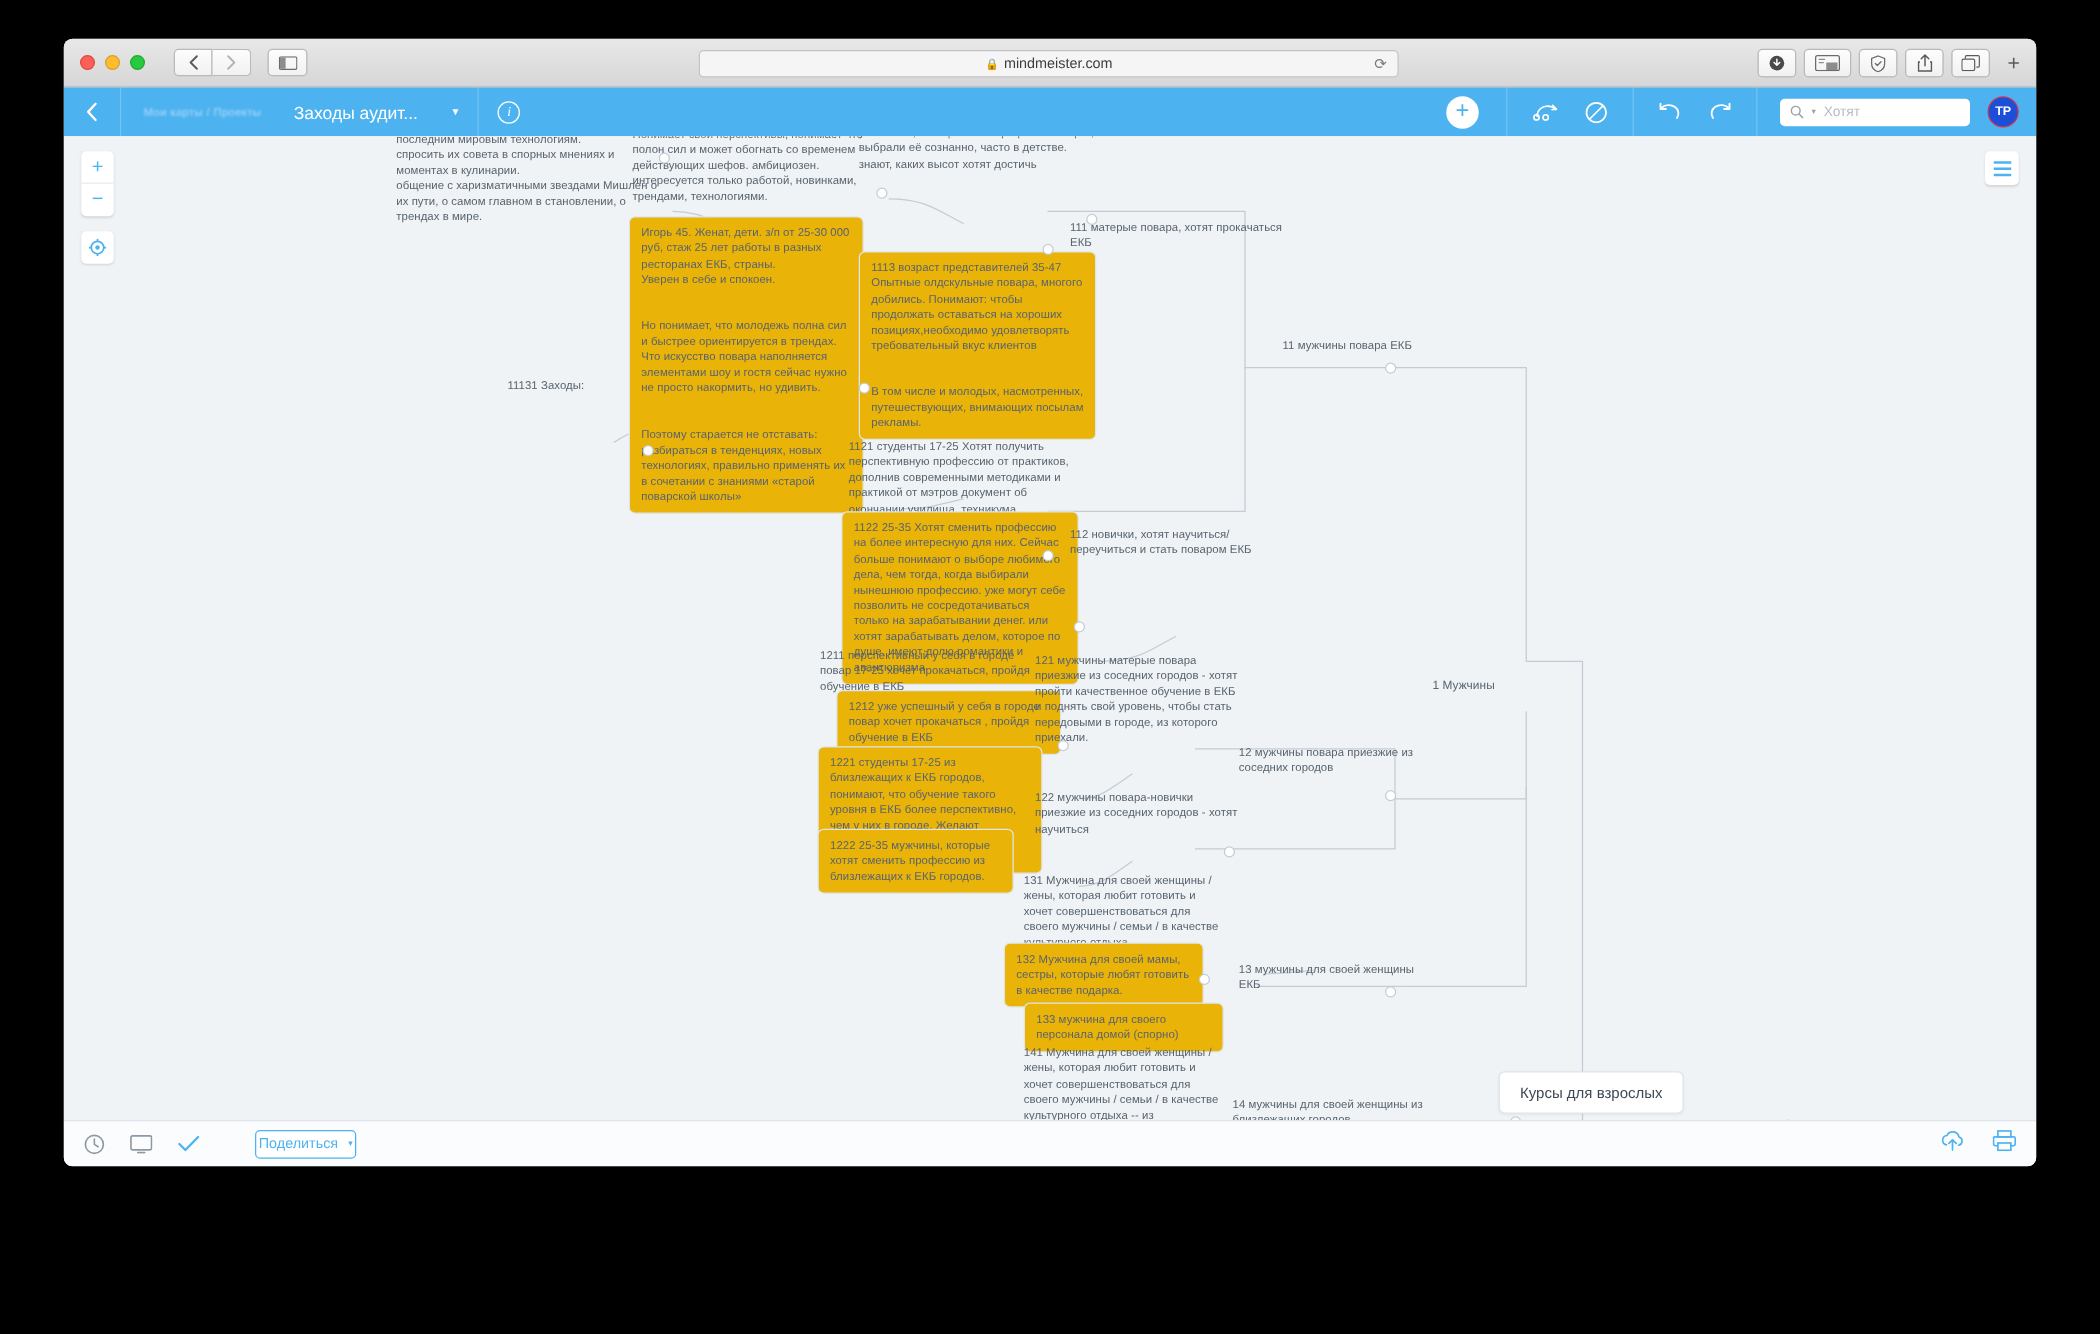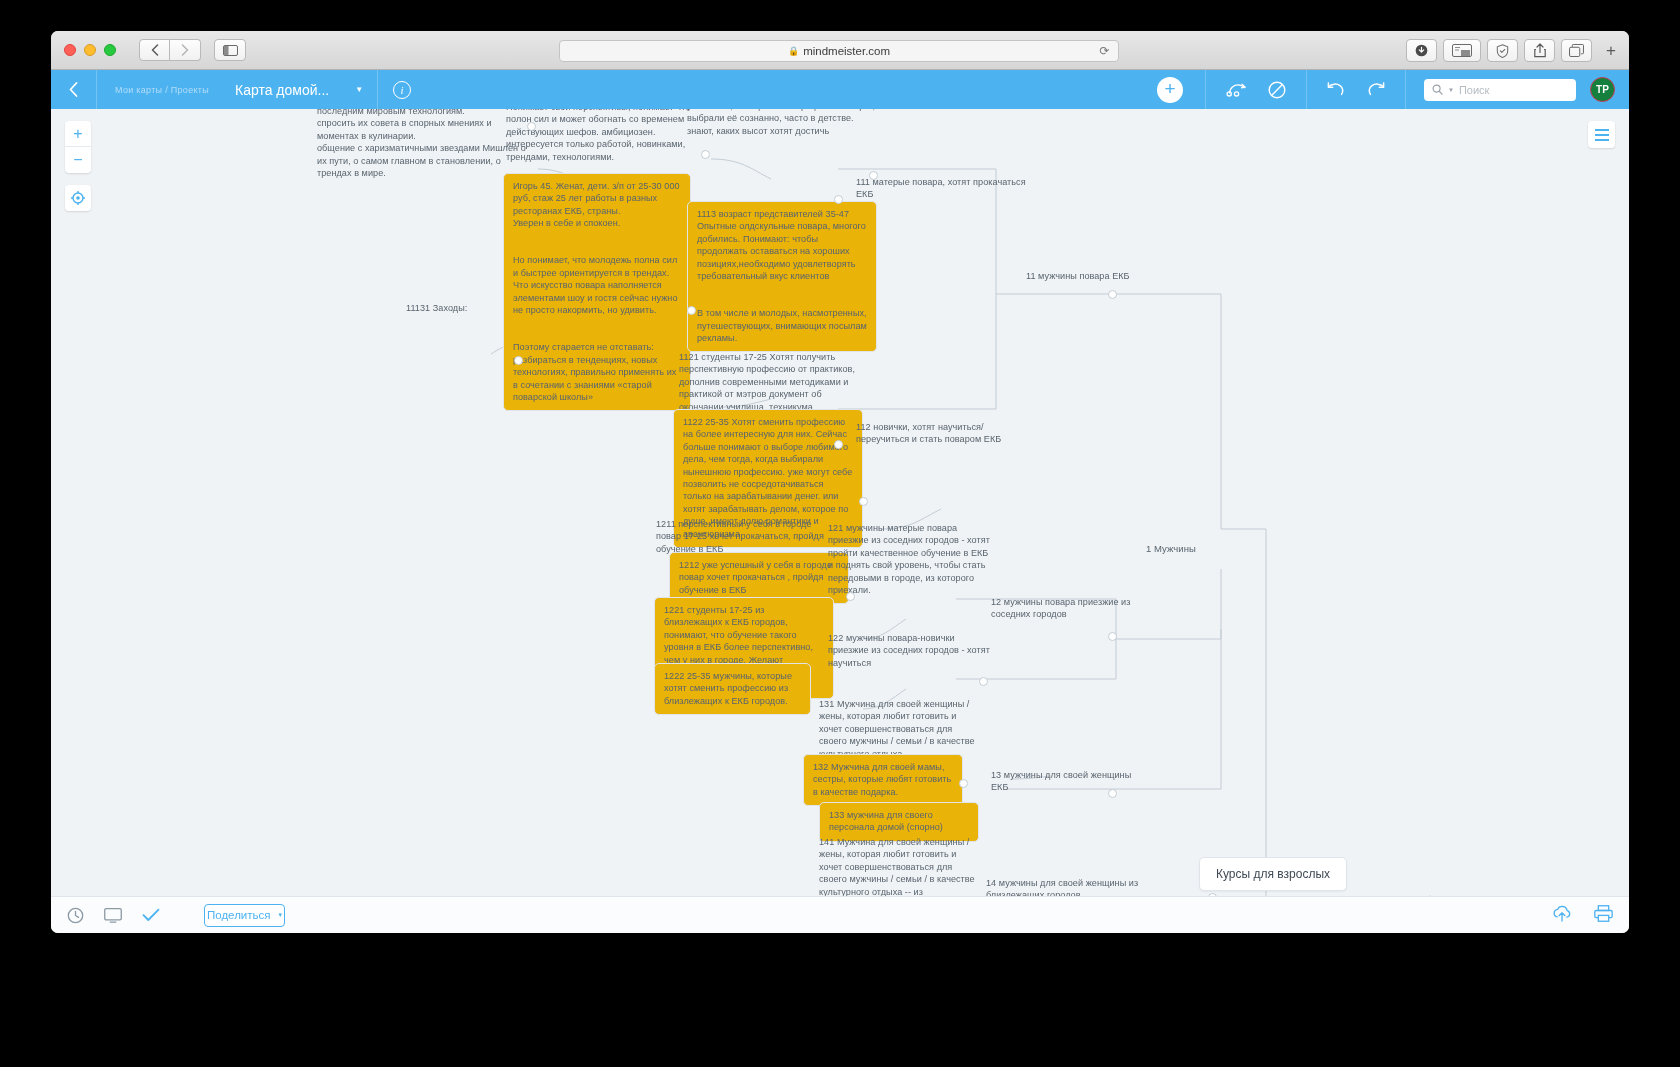--- a/index.html
+++ b/index.html
@@ -136,21 +136,21 @@
   }
   .mm-icon svg { display: block; }
   .mm-search {
     width: 152px; height: 22px; background: #fff; border-radius: 4px;
     display: flex; align-items: center; gap: 5px;
     padding: 0 8px; margin: 0 14px 0 18px;
     font-size: 11px; color: #b6bcc2;
   }
   .mm-avatar {
     width: 25px; height: 25px; border-radius: 50%;
-    background: #15803d; color: #fff; font-size: 10px; font-weight: bold;
+    background: #1d4ed8; color: #fff; font-size: 10px; font-weight: bold;
     display: flex; align-items: center; justify-content: center;
     margin-right: 14px;
     border: 1.5px solid #c93b55;
   }
 
   
   .canvas {
     position: relative;
     height: 787px;
     background: #eff3f6;
@@ -329,21 +329,21 @@
     </div>
 
     <div class="mm-header">
       <div class="mm-back">
         <svg width="9" height="15" viewBox="0 0 9 15">
             <path d="M7.5 1 1.5 7.5l6 6.5" stroke="#fff" stroke-width="1.8" fill="none" stroke-linecap="round" stroke-linejoin="round"></path>
           </svg>
       </div>
       <div class="mm-title-zone">
         <span class="mm-breadcrumb">Мои карты / Проекты</span>
-        <span class="mm-title">Карта домой...</span>
+        <span class="mm-title">Заходы аудит...</span>
         <span class="mm-caret">▼</span>
       </div>
       <div class="mm-info">
         <span class="circ">i</span>
       </div>
 
       <div class="mm-header-right">
         <div class="mm-add">+</div>
         <div class="mm-grp">
           <span class="mm-icon">
@@ -374,21 +374,21 @@
                 <path d="M16.6 1v4.2h-4.3" stroke="#fff" stroke-width="1.5" fill="none" stroke-linecap="round" stroke-linejoin="round"></path>
               </svg>
           </span>
         </div>
         <div class="mm-search">
           <svg width="11" height="11" viewBox="0 0 12 12">
               <circle cx="5" cy="5" r="3.8" stroke="#9aa3ab" stroke-width="1.3" fill="none"></circle>
               <path d="M7.9 7.9 11 11" stroke="#9aa3ab" stroke-width="1.3" stroke-linecap="round"></path>
             </svg>
           <span style="font-size:6px;color:#9aa3ab;">▼</span>
-          <span>Поиск</span>
+          <span>Хотят</span>
         </div>
         <div class="mm-avatar">TP</div>
       </div>
     </div>
 
     <div class="canvas">
 
       <div class="zoom-ctl">
         <div>+</div>
         <div>−</div>

